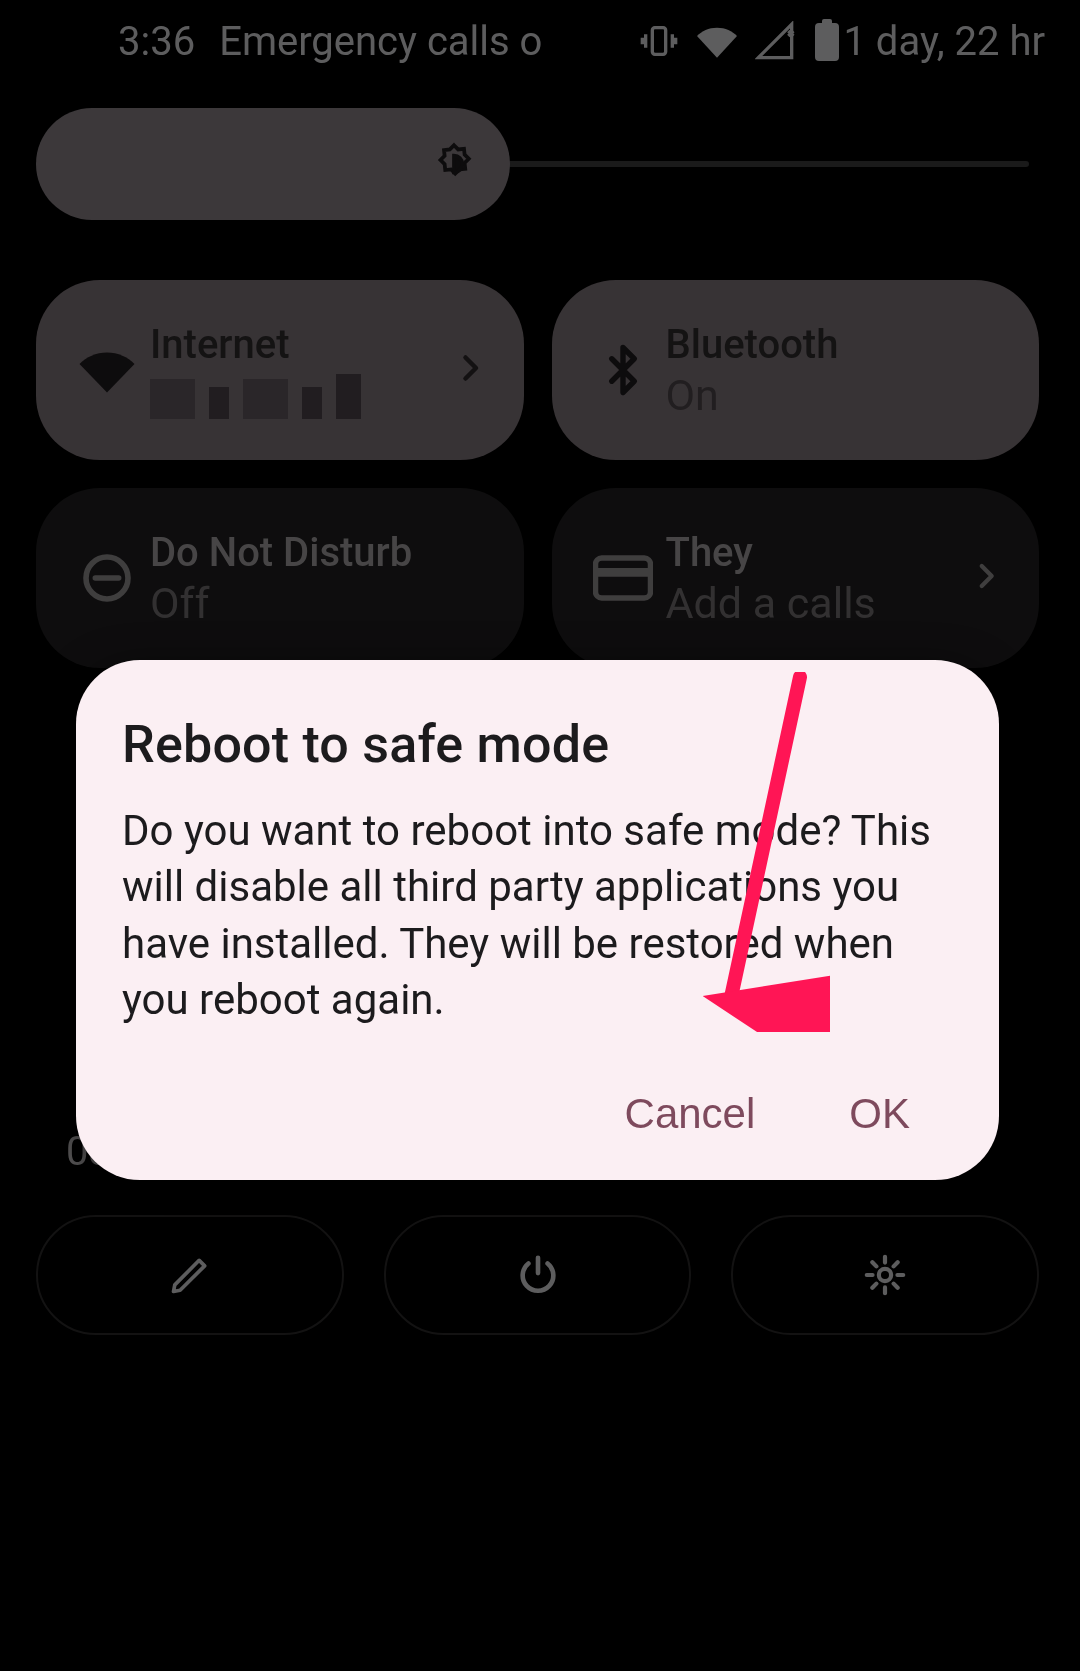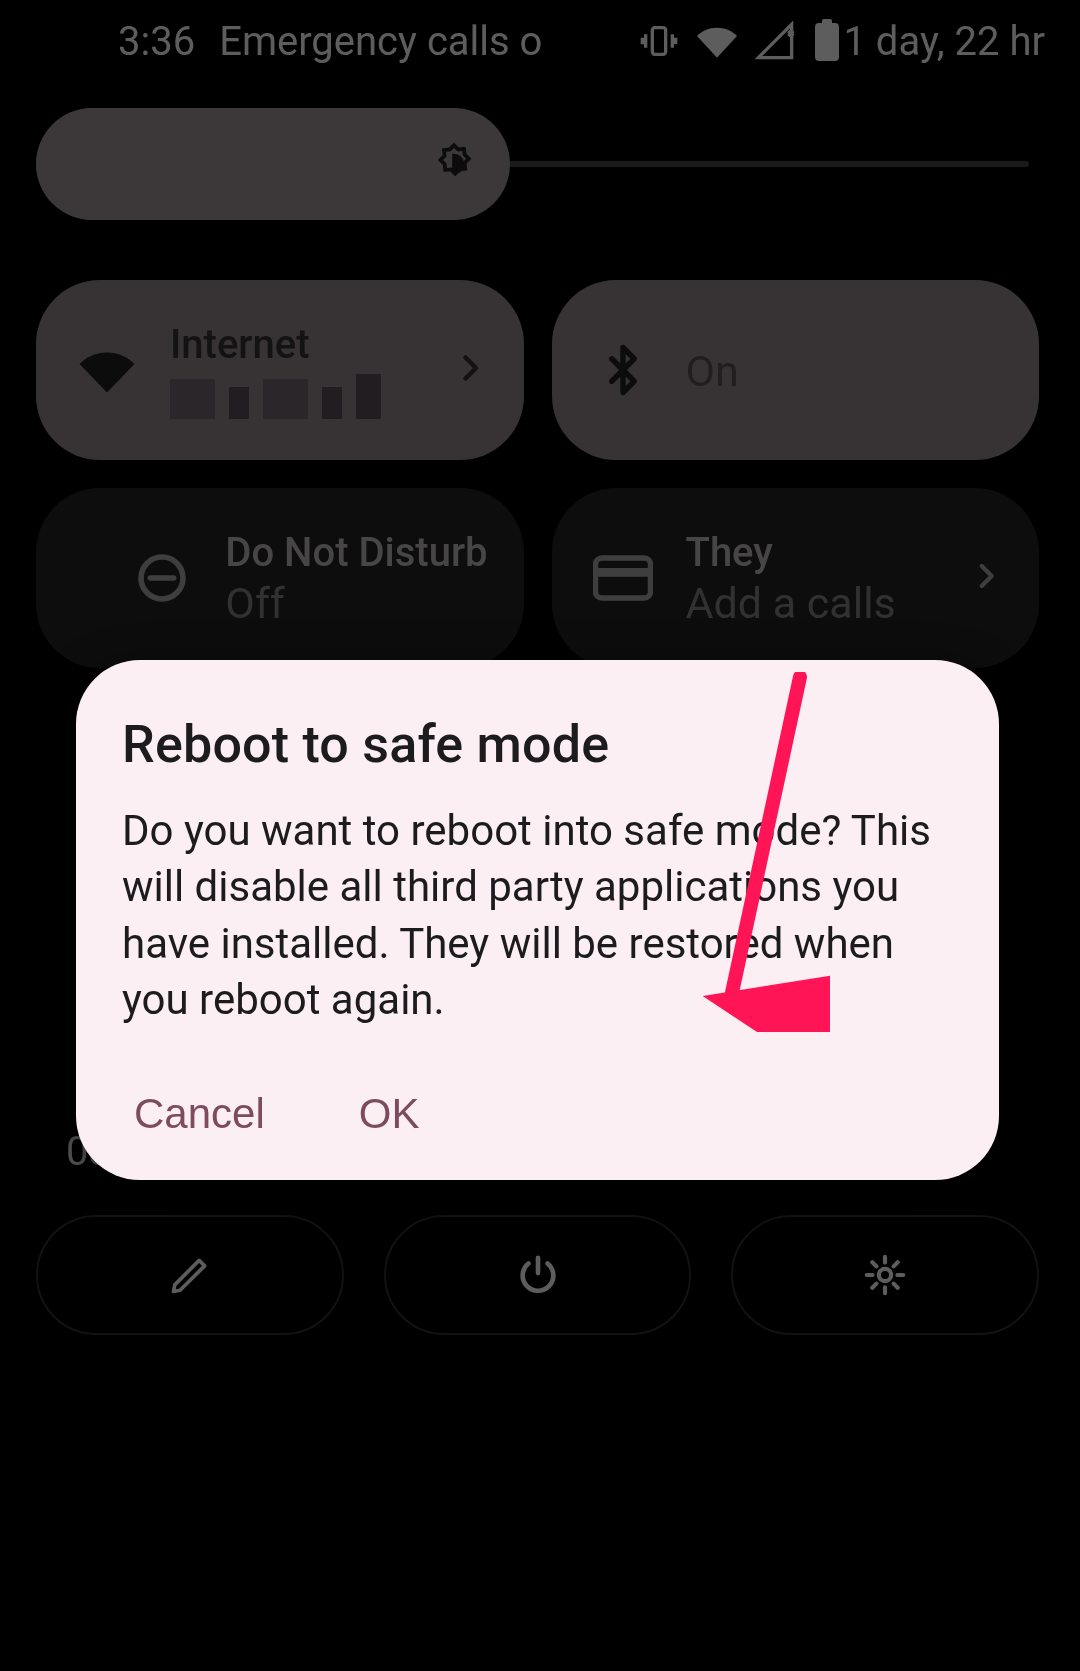--- a/index.html
+++ b/index.html
@@ -25,23 +25,23 @@
   .brightness-row { position: relative; display:flex; align-items:center; height: 112px; margin-top: 8px; }
   .brightness-track { position:absolute; left: 0; right: 10px; top: 50%; transform: translateY(-50%); height: 6px; background: #3a3a3a; border-radius: 3px; }
   .brightness-fill { position:absolute; left:0; top:50%; transform: translateY(-50%); height: 112px; background:#857d82; border-radius: 56px; }
   .brightness-thumb { position:absolute; top:50%; transform:translate(-50%,-50%); width:50px; height:50px; display:flex; align-items:center; justify-content:center; }
 
   
   .tiles { display:grid; grid-template-columns: 1fr 1fr; gap: 28px; margin-top: 60px; }
   .tile {
     background:#7b7176; border-radius: 64px; height: 180px; display:flex; align-items:center; padding: 0 36px; position:relative;
   }
-  .tile.dark { background:#1f1e1f;justify-content:flex-end; }
+  .tile.dark { background:#1f1e1f; }
   .tile .tile-icon { width:70px; display:flex; align-items:center; justify-content:center; flex:0 0 70px; }
-  .tile .tile-text { margin-left: 28px; display:flex; flex-direction:column; }
+  .tile .tile-text { margin-left: 8px; display:flex; flex-direction:column; }
   .tile .tile-title { font-size: 40px; font-weight: 500; color:#2d2a2c; }
   .tile .tile-sub   { font-size: 43px; font-weight: 400; color:#4b4447; margin-top: 2px; }
   .tile.dark .tile-title { color:#9d9a9c; }
   .tile.dark .tile-sub   { color:#6f6c6e; }
   .tile .chev { margin-left:auto; color:#3a3538; }
 
   .blur-blocks { display:flex; gap:14px; margin-top:6px; align-items:flex-end; }
   .blur-blocks span { display:inline-block; background:#5e565b; width:45px; height:40px; }
   .blur-blocks span.sm { width:25px; height:45px; background:#4a4247; }
 
@@ -54,21 +54,21 @@
   .footer { margin-top: 40px; display:flex; gap:40px; padding: 0 0; }
   .footer-btn { flex:1; height:120px; border:2px solid #2a2929; border-radius:60px; display:flex; align-items:center; justify-content:center; }
 
   
   .dialog {
     position:absolute; left:76px; right:76px; top:660px; background:#fbeff3; border-radius:64px; padding:54px 59px 36px 46px;
     box-shadow: 0 10px 40px rgba(0,0,0,0.6);
   }
   .dialog-title { font-size:52px; font-weight:500; color:#1c1b1d; letter-spacing:0.2px; }
   .dialog-body  { font-size:42px; line-height:1.34; color:#1c1b1d; margin-top:28px; font-weight:400; }
-  .dialog-actions { display:flex; gap:70px; margin-top:56px; padding-right:18px; }
+  .dialog-actions { display:flex; justify-content:flex-end; gap:70px; margin-top:56px; padding-right:18px; }
   .dbtn { font-size:42px; font-weight:500; color:#7e4a5d; background:none; border:none; cursor:pointer; padding:6px 12px; }
 
   
   .arrow-svg { position:absolute; left:690px; top:672px; width:140px; height:360px; pointer-events:none; }
 </style>
 </head>
 <body>
 
 <div class="screen" style="position:relative;width:1075px;height:1671px;">
 
@@ -146,20 +146,21 @@
       </div>
 
       <div class="tile">
         <span class="tile-icon">
           <svg width="54" height="54" viewBox="0 0 24 24">
               <path d="M12 2v20l6-6-12-8 12-6-6 6 12 8-6 6" fill="none"></path>
               <path d="M7 7l10 10-5 5V2l5 5L7 17" fill="none" stroke="#1e1b1d" stroke-width="2.4" stroke-linejoin="round" stroke-linecap="round"></path>
             </svg>
         </span>
         <div class="tile-text">
+          <span class="tile-title">Bluetooth</span>
           <span class="tile-sub">On</span>
         </div>
       </div>
 
       <div class="tile dark">
         <span class="tile-icon">
           <svg width="56" height="56" viewBox="0 0 24 24">
               <circle cx="12" cy="12" r="9" fill="none" stroke="#8d898b" stroke-width="2.4"></circle>
               <path d="M7 12h10" stroke="#8d898b" stroke-width="2.4" stroke-linecap="round"></path>
             </svg>

